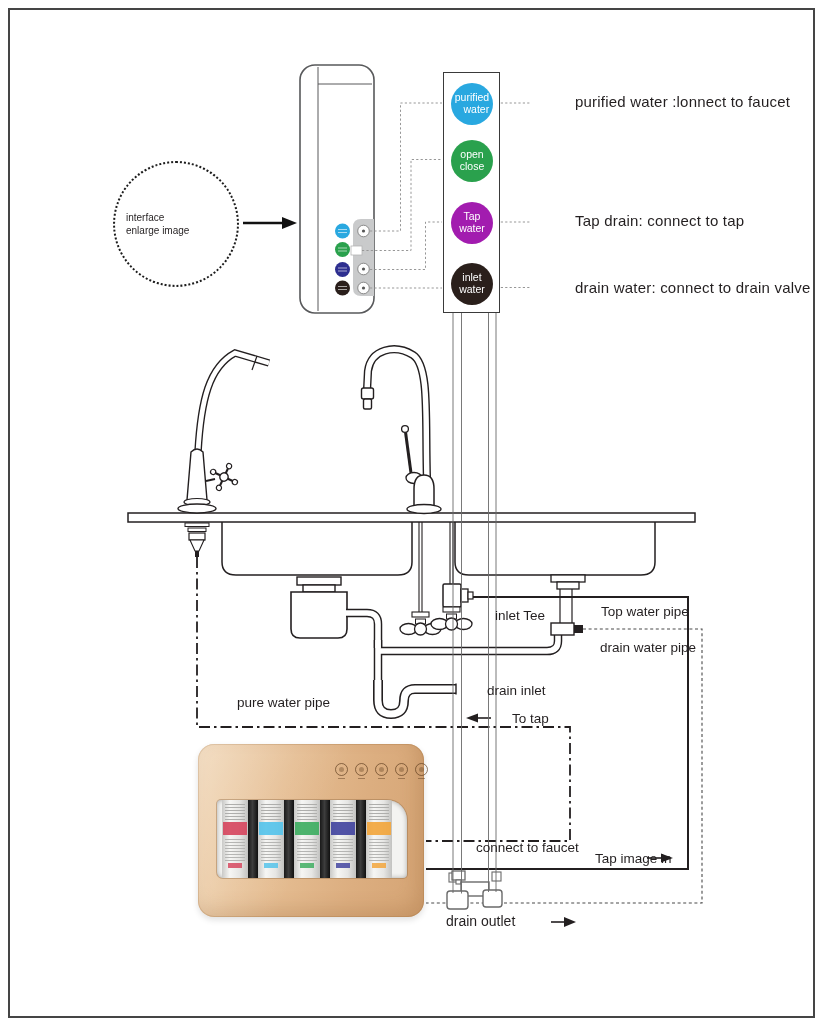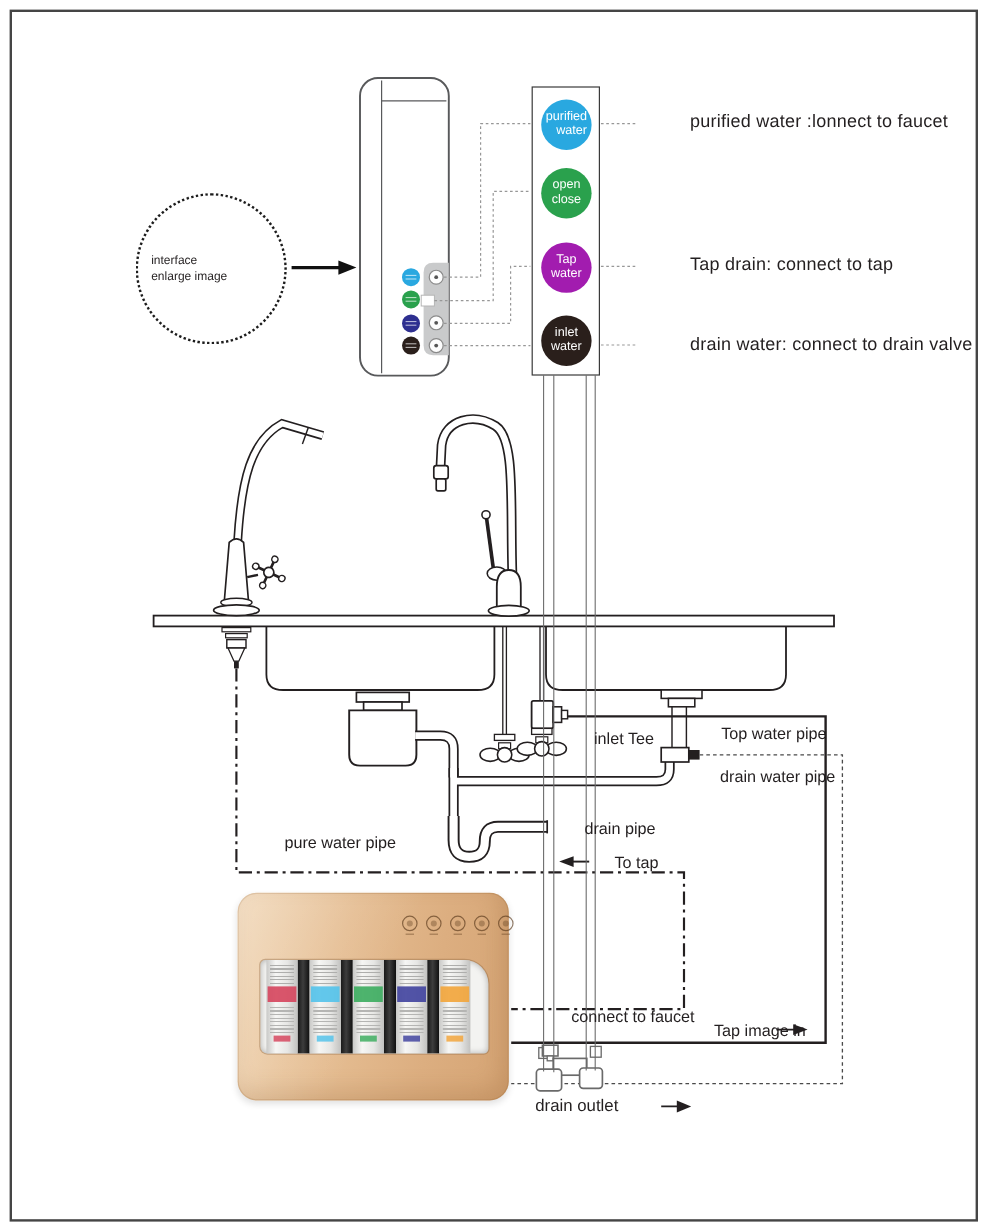--- a/index.html
+++ b/index.html
@@ -262,21 +262,21 @@
 water</div>
   </div>
 
   <div class="lbl lbl-lg" style="left:535px;top:94px">purified water :lonnect to faucet</div>
   <div class="lbl lbl-lg" style="left:535px;top:213px">Tap drain: connect to tap</div>
   <div class="lbl lbl-lg" style="left:535px;top:280px">drain water: connect to drain valve</div>
 
   <div class="lbl lbl-sm" style="left:477px;top:608px">inlet Tee</div>
   <div class="lbl lbl-sm" style="left:583px;top:604px">Top water pipe</div>
   <div class="lbl lbl-sm" style="left:582px;top:640px">drain water pipe</div>
-  <div class="lbl lbl-sm" style="left:469px;top:683px">drain pipe</div>
+  <div class="lbl lbl-sm" style="left:469px;top:683px">drain inlet</div>
   <div class="lbl lbl-sm" style="left:219px;top:695px">pure water pipe</div>
   <div class="lbl lbl-sm" style="left:494px;top:711px">To tap</div>
   <div class="lbl lbl-sm" style="left:458px;top:840px">connect to faucet</div>
   <div class="lbl lbl-sm" style="left:577px;top:851px">Tap image in</div>
   <div class="lbl" style="left:446px;top:914px;font-size:14px">drain outlet</div>
 
   <div class="unit">
     <div class="sheen"></div>
     <div class="ticons">
       <span class="ticon"></span>

